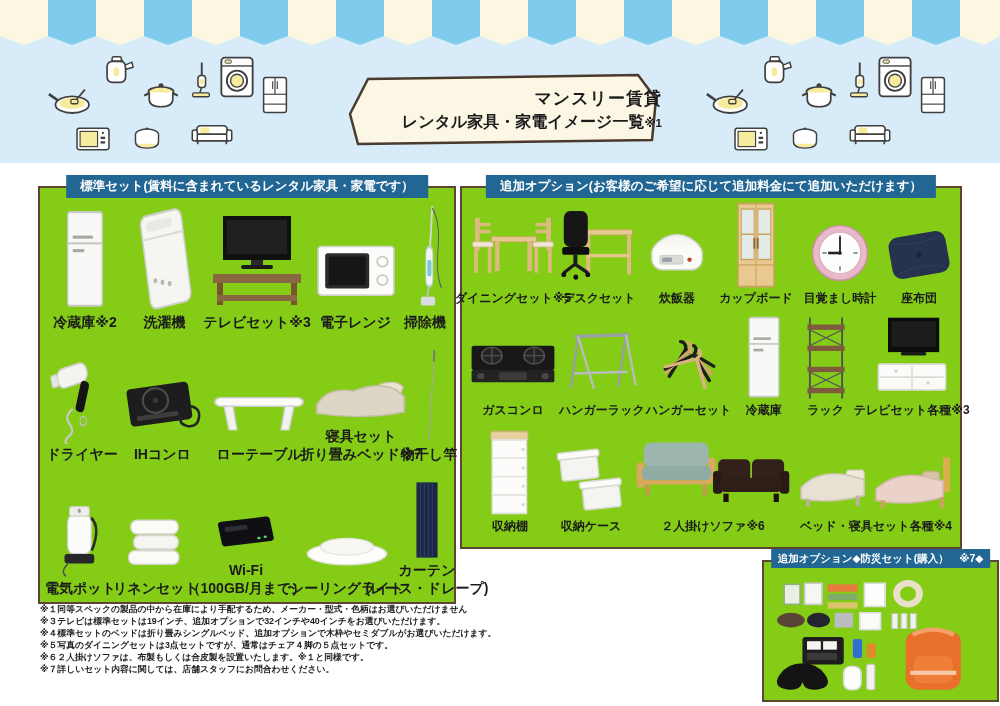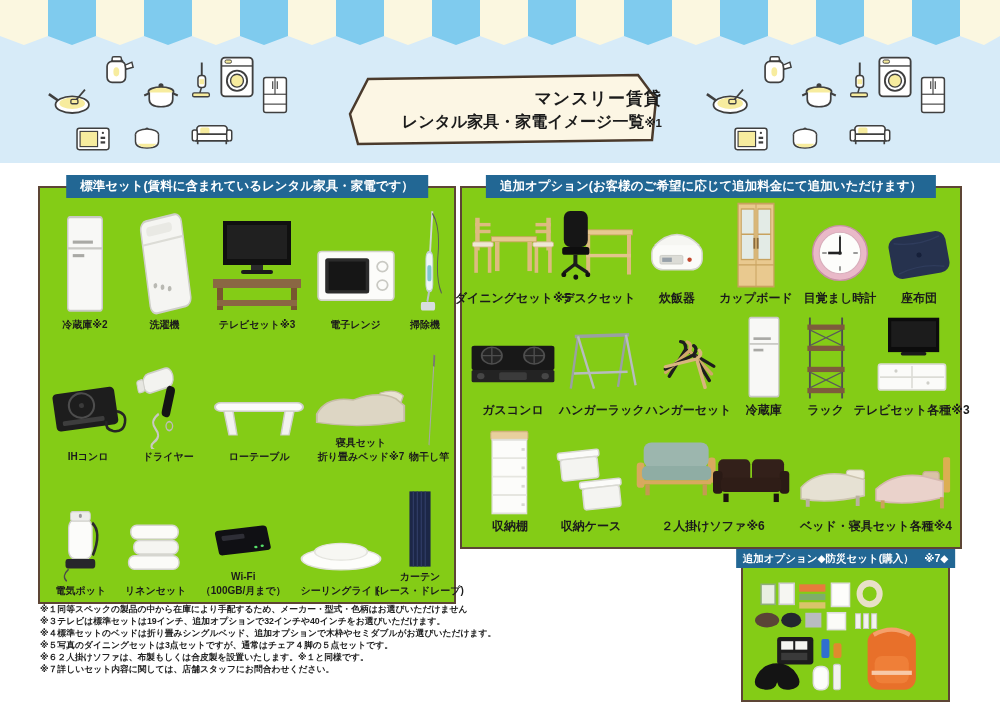--- a/index.html
+++ b/index.html
@@ -21,25 +21,25 @@
   .tline2{font-size:16px;font-weight:bold;}
   .tnote{font-size:11.5px;font-weight:bold;}
   
   .panel{position:absolute;background:#84cc16;border:2px solid #5d4535;}
   .panel-header{position:absolute;top:-13px;left:50%;transform:translateX(-50%);
     background:#226794;color:#fff;font-weight:bold;font-size:12.5px;line-height:1;
     padding:5px 14px;white-space:nowrap;z-index:3;}
   .panel-standard{left:38px;top:186px;width:414px;height:414px;}
   .panel-options{left:460px;top:186px;width:498px;height:359px;}
   .box-life{left:460px;top:560px;width:286px;height:138px;}
-  .box-bosai{left:741px;top:560px;width:205px;height:138px;}
+  .box-bosai{left:762px;top:560px;width:205px;height:138px;padding-left:28px;}
   .box-life .panel-header,.box-bosai .panel-header{font-size:10.5px;padding:4px 7px;}
   .prow{position:absolute;left:5px;right:5px;display:flex;justify-content:space-between;}
   .item{display:flex;flex-direction:column;align-items:center;justify-content:flex-end;}
-  .lbl{font-size:10px;font-weight:bold;line-height:1.15;white-space:nowrap;text-align:center;margin-top:2px;}
+  .lbl{font-size:14px;font-weight:bold;line-height:1.15;white-space:nowrap;text-align:center;margin-top:2px;}
   .panel-options .lbl{font-size:12px;}
   .row-s1{top:16px;height:126px;}
   .row-s2{top:158px;height:116px;}
   .row-s3{top:290px;height:118px;}
   .row-o1{top:12px;height:106px;}
   .row-o2{top:126px;height:104px;}
   .row-o3{top:238px;height:108px;}
   
   .notes{position:absolute;left:40px;top:604px;width:418px;}
   .note-line{font-size:8.8px;font-weight:bold;color:#222;line-height:1.36;white-space:nowrap;}
@@ -527,31 +527,31 @@
       </div>
       <div class="item" style="width:48px">
         <svg width="46" height="108" viewBox="0 0 100 100" preserveAspectRatio="none">
             <use href="#s-vacuum"></use>
           </svg>
         <div class="lbl">掃除機</div>
       </div>
     </div>
 
     <div class="prow row-s2">
+      <div class="item" style="width:76px">
+        <svg width="66" height="88" viewBox="0 0 100 100" preserveAspectRatio="none">
+            <use href="#s-dryer"></use>
+          </svg>
+        <div class="lbl">ドライヤー</div>
+      </div>
       <div class="item" style="width:88px">
         <svg width="84" height="82" viewBox="0 0 100 100" preserveAspectRatio="none">
             <use href="#s-ih"></use>
           </svg>
         <div class="lbl">IHコンロ</div>
-      </div>
-      <div class="item" style="width:76px">
-        <svg width="66" height="88" viewBox="0 0 100 100" preserveAspectRatio="none">
-            <use href="#s-dryer"></use>
-          </svg>
-        <div class="lbl">ドライヤー</div>
       </div>
       <div class="item" style="width:110px">
         <svg width="100" height="70" viewBox="0 0 100 100" preserveAspectRatio="none">
             <use href="#s-table"></use>
           </svg>
         <div class="lbl">ローテーブル</div>
       </div>
       <div class="item" style="width:96px">
         <svg width="96" height="70" viewBox="0 0 100 100" preserveAspectRatio="none">
             <use href="#s-bedding"></use>

